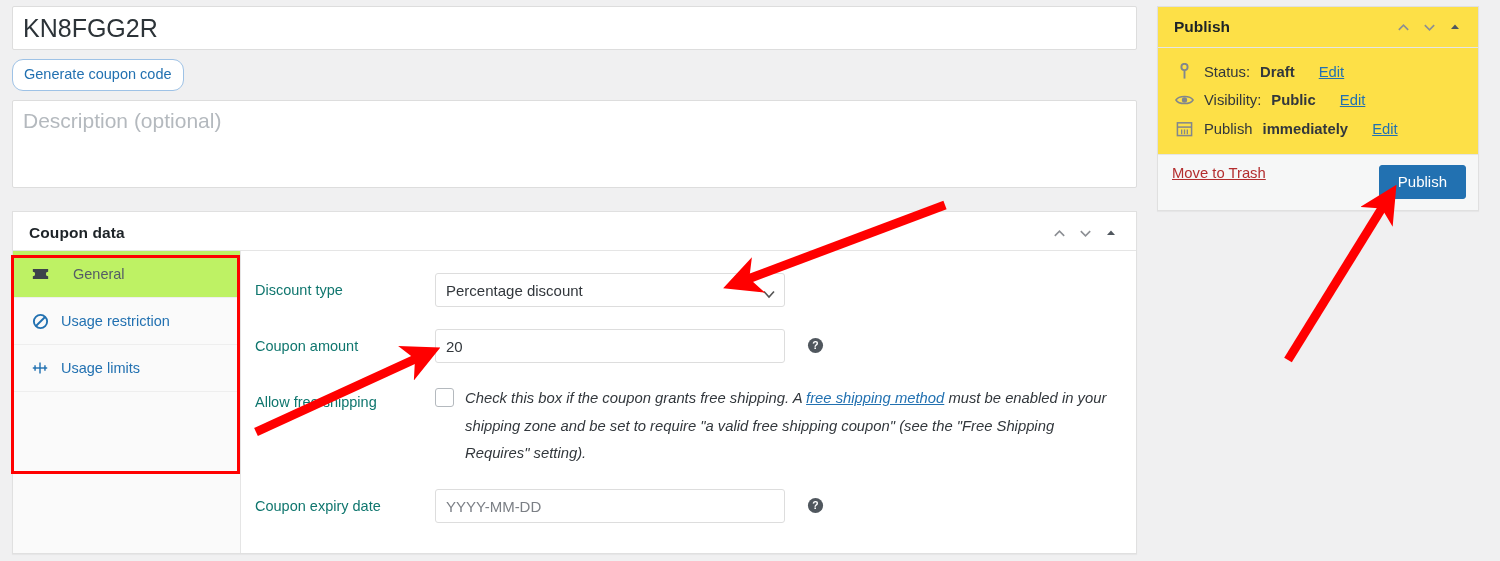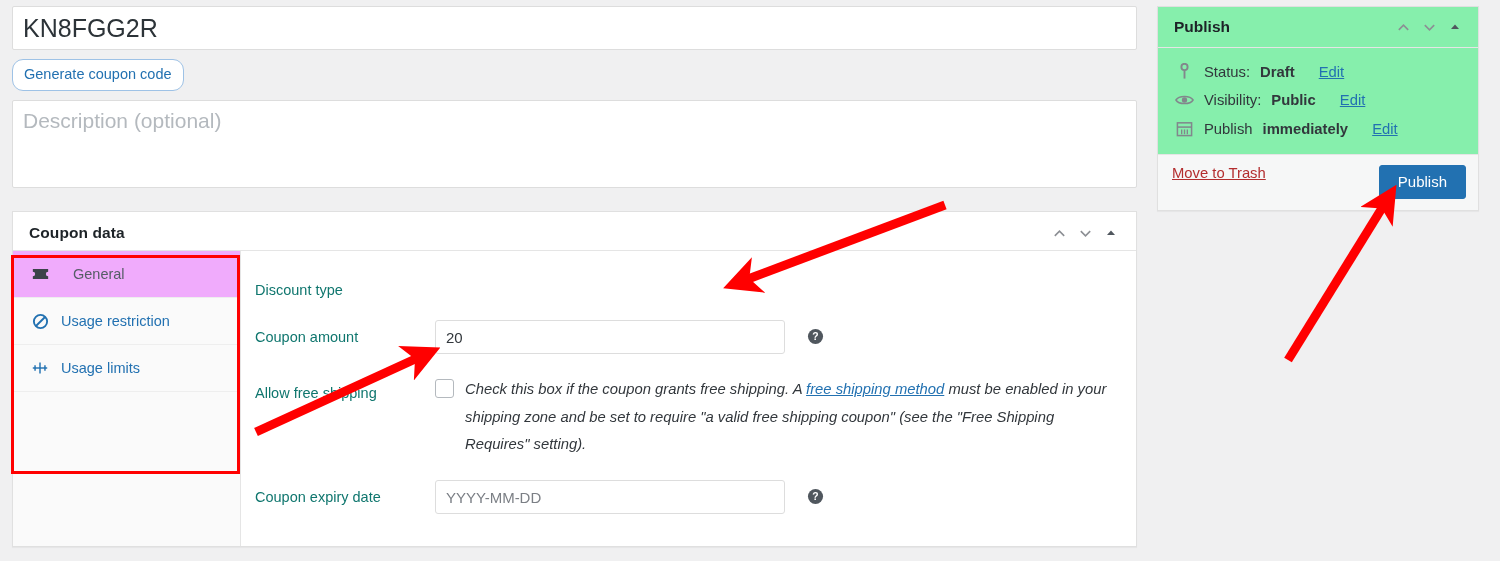--- a/index.html
+++ b/index.html
@@ -80,21 +80,21 @@
     background: #fafafa;
     border-right: 1px solid #e5e5e5;
     padding: 0; margin: 0; list-style: none;
   }
   .tab {
     display: flex; align-items: center; gap: 12px;
     height: 47px; padding: 0 14px 0 18px;
     border-bottom: 1px solid #eee;
     font-size: 14.5px; color: #2271b1; cursor: pointer;
   }
-  .tab.active { background: #f0abfc; color: #555d66; font-weight: normal; gap: 24px; }
+  .tab.active { background: #bef264; color: #555d66; font-weight: normal; gap: 24px; }
   .tab .ticon { width: 18px; display: flex; align-items: center; justify-content: center; }
 
   
   .fields { flex: 1; padding: 22px 0 8px 14px; }
   .field { display: flex; align-items: flex-start; margin-bottom: 22px; }
   .field-label {
     width: 180px; flex: 0 0 180px;
     font-size: 14.5px; color: #0f766e; padding-top: 9px;
   }
   .control { display: flex; align-items: flex-start; }
@@ -123,21 +123,21 @@
   .ship-text {
     font-size: 14.8px; color: #32373c; line-height: 1.85;
     max-width: 650px;
     font-style: italic;
   }
   .ship-text a { color: #2271b1; }
 
   
   .publish-box {
     position: absolute; left: 1157px; top: 6px; width: 322px;
-    background: #86efac; border: 1px solid #e0e0e0;
+    background: #fde047; border: 1px solid #e0e0e0;
     box-shadow: 0 1px 1px rgba(0,0,0,.04);
   }
   .pub-head {
     height: 41px; display: flex; align-items: center;
     padding: 0 10px 0 16px; border-bottom: 1px solid #e5e5e5;
   }
   .pub-head h3 { margin: 0; font-size: 15.5px; font-weight: bold; color: #1d2327; }
   .pub-head .spacer { flex: 1; }
   .pub-rows { padding: 9px 0 11px 0; }
   .pub-row {
@@ -233,20 +233,30 @@
               </svg>
             </span>
             <span>Usage limits</span>
           </li>
         </ul>
 
         <div class="fields">
 
           <div class="field">
             <div class="field-label">Discount type</div>
+            <div class="control">
+              <span class="select-wrap">
+                <input class="select-box" readonly="" value="Percentage discount" style="">
+                <span class="select-chevron">
+                  <svg width="12" height="9" viewBox="0 0 12 9">
+                      <path d="M1 1.5 L6 7 L11 1.5" fill="none" stroke="#555" stroke-width="1.6"></path>
+                    </svg>
+                </span>
+              </span>
+            </div>
           </div>
 
           <div class="field">
             <div class="field-label">Coupon amount</div>
             <div class="control">
               <input class="text-box" value="20" style="">
               <span class="helpdot">
                 <svg width="17" height="17" viewBox="0 0 18 18">
                   <circle cx="9" cy="9" r="8" fill="#50575e"></circle>
                   <text x="9" y="13.2" font-size="11" font-family="Liberation Sans, sans-serif" fill="#ffffff" text-anchor="middle" font-weight="bold">?</text>

